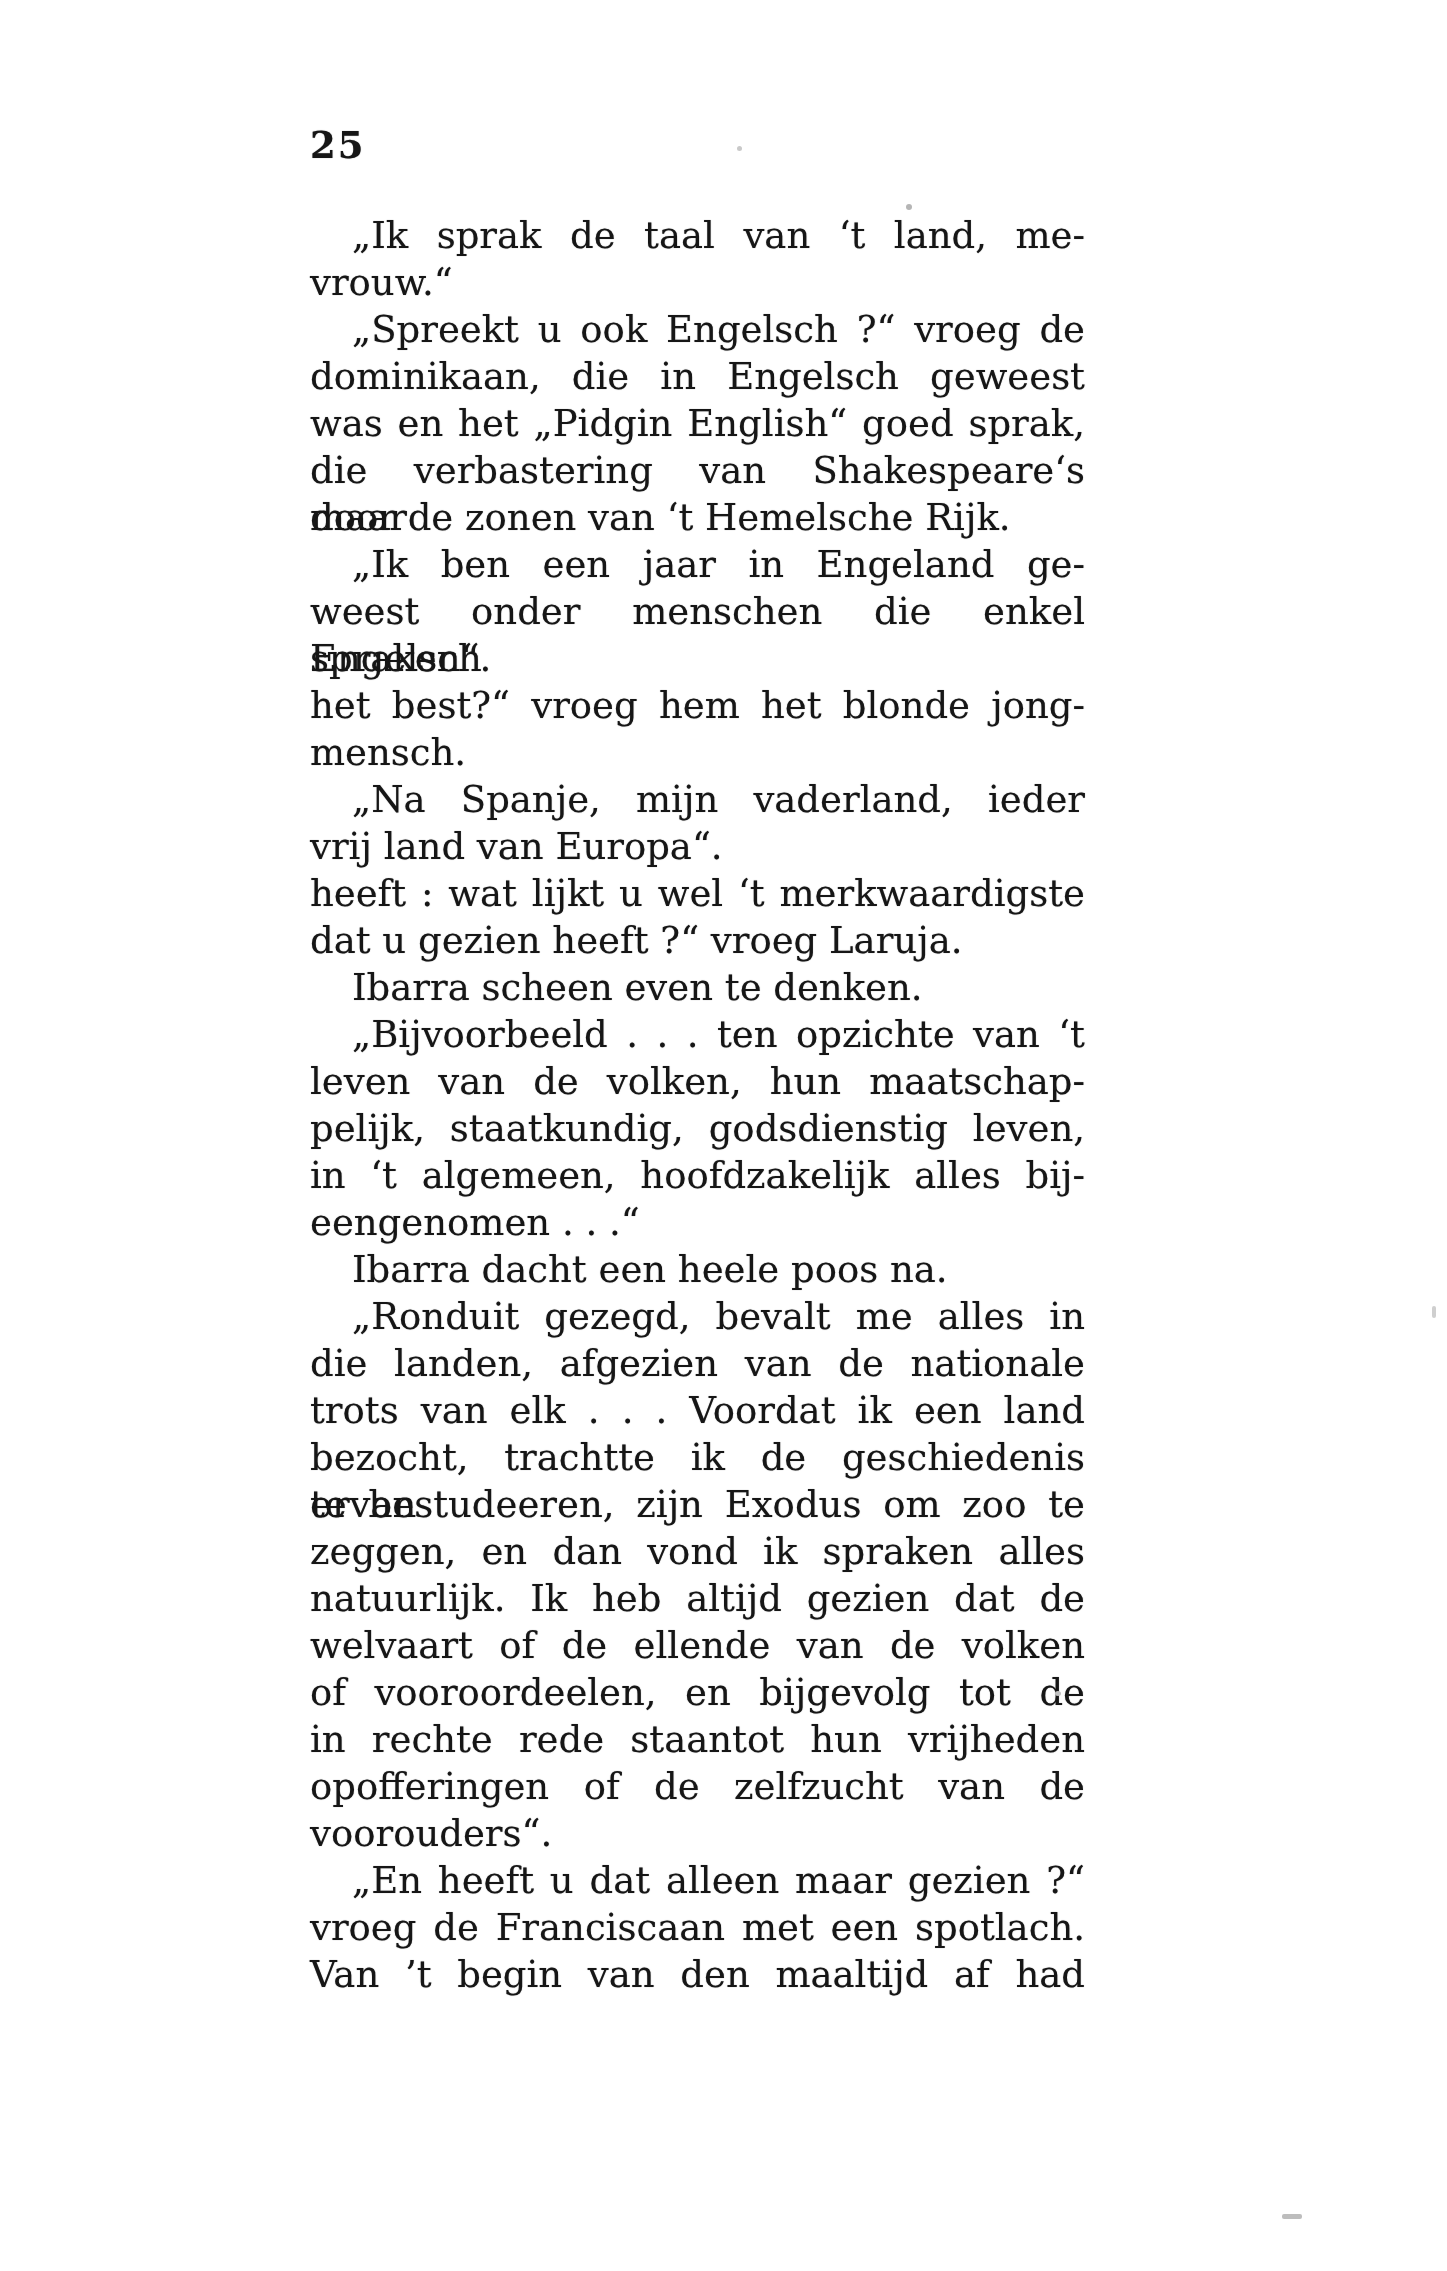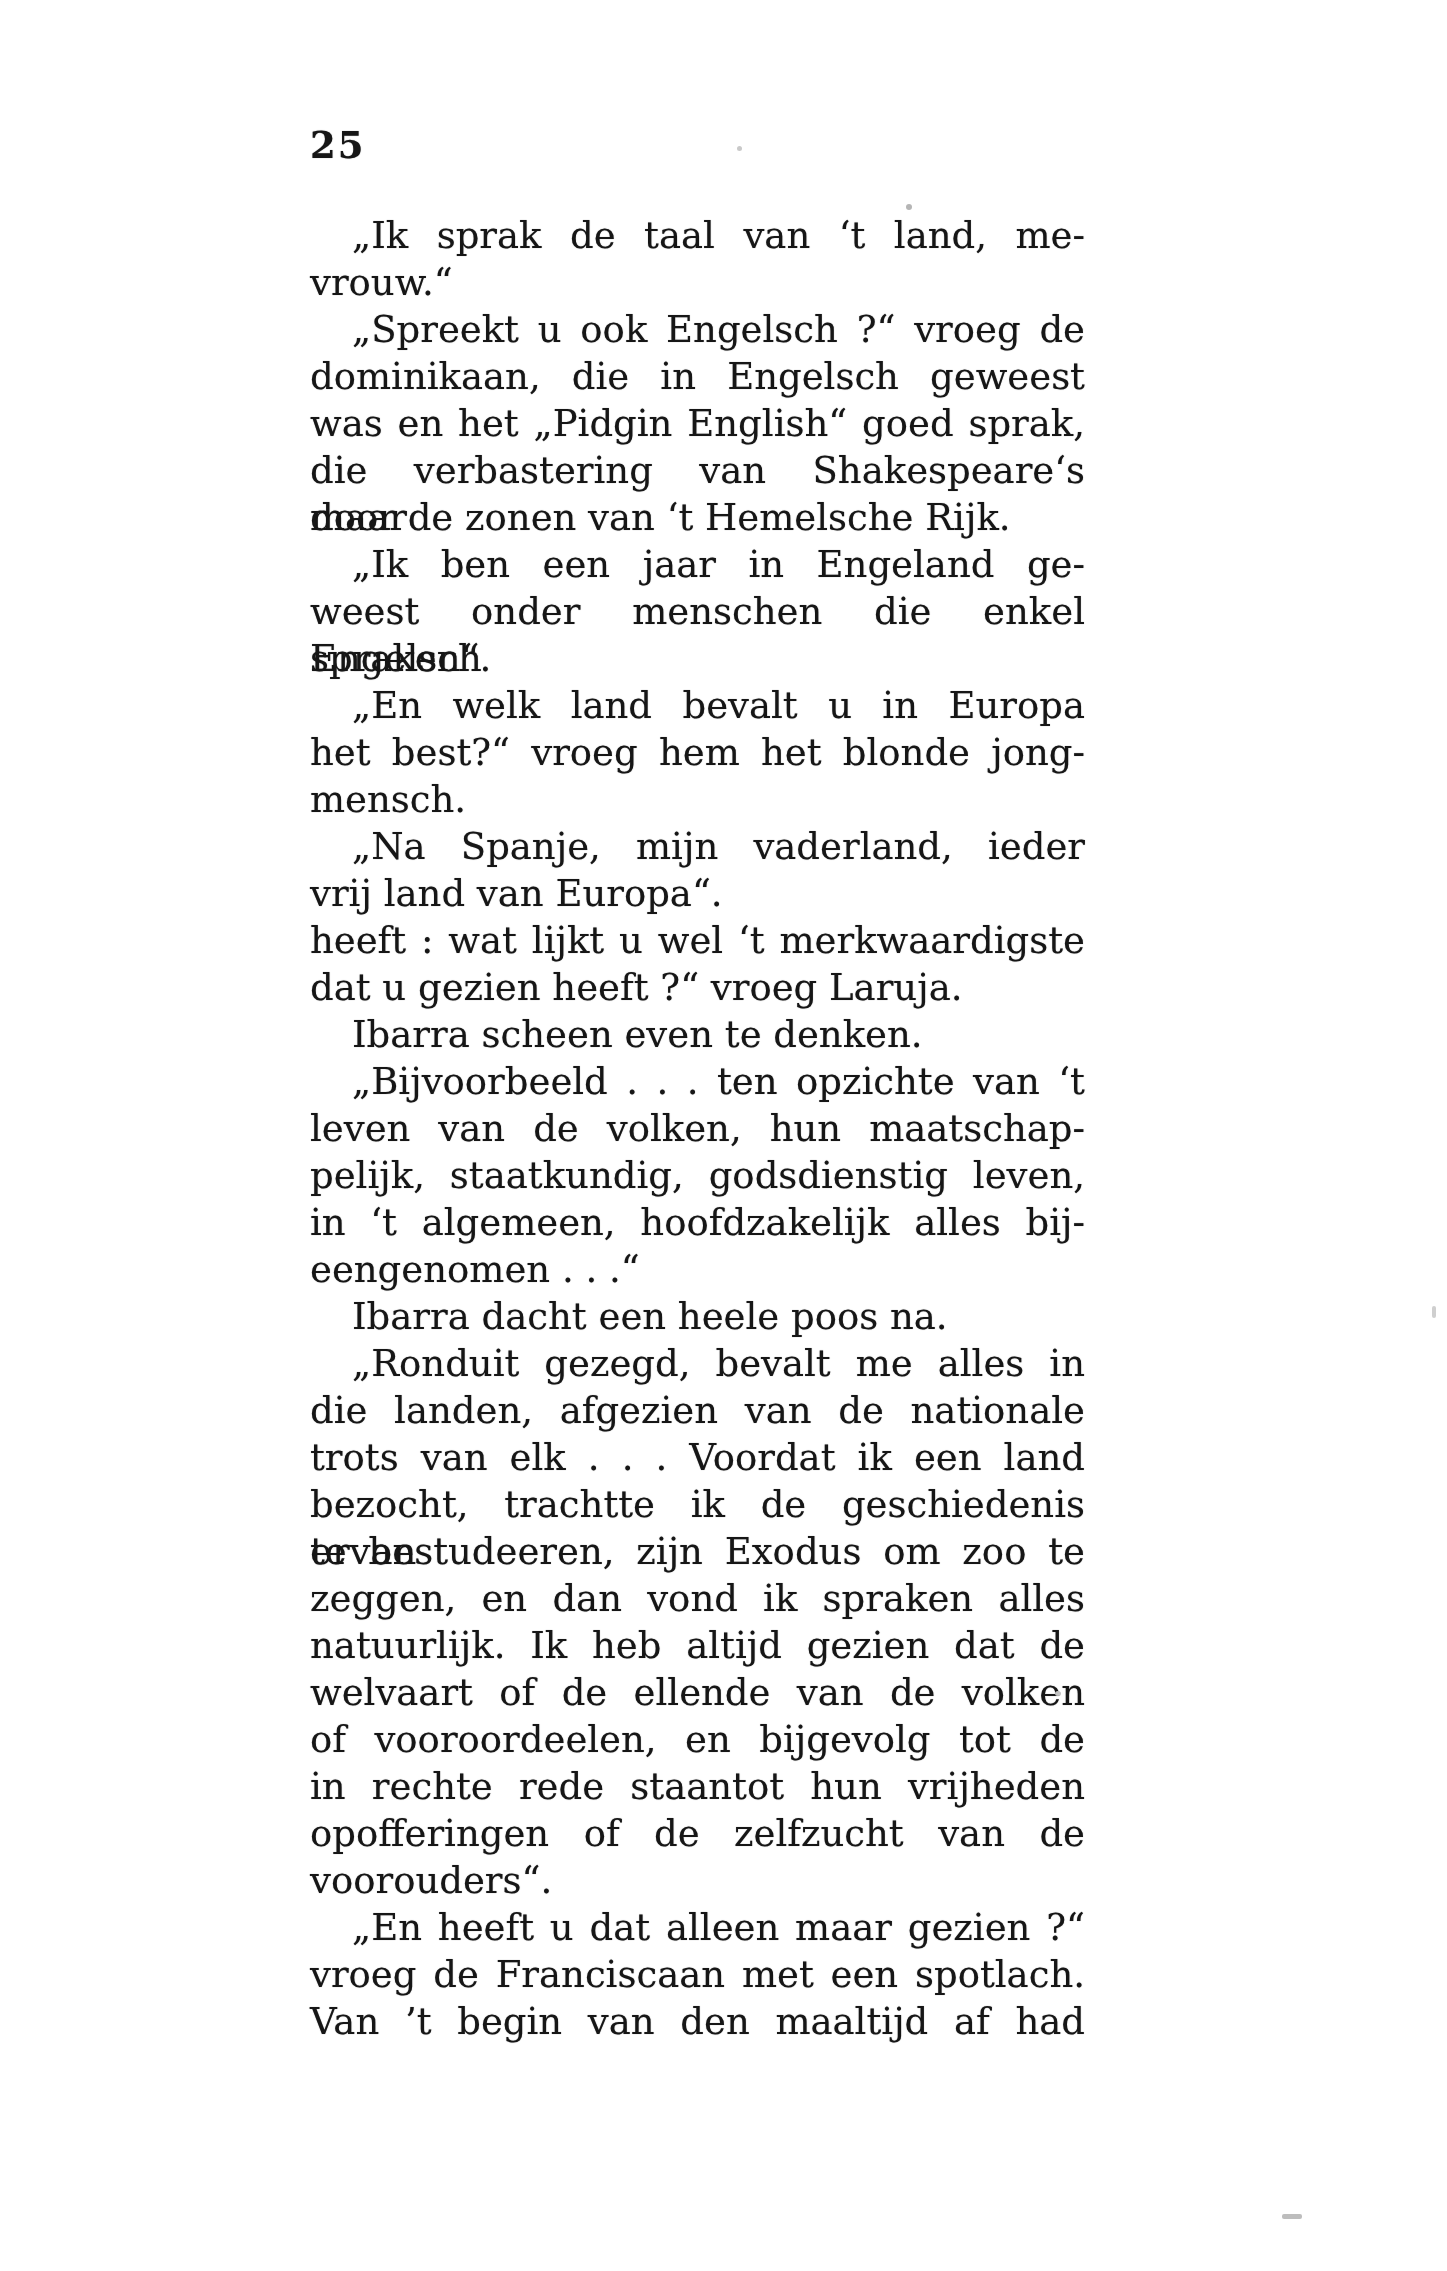--- a/index.html
+++ b/index.html
@@ -76,21 +76,20 @@
       <div class="line indent">„Ik sprak de taal van ‘t land, me-</div>
       <div class="line last">vrouw.“</div>
       <div class="line indent">„Spreekt u ook Engelsch ?“ vroeg de</div>
       <div class="line">dominikaan, die in Engelsch geweest</div>
       <div class="line">was en het „Pidgin English“ goed sprak,</div>
       <div class="line">die verbastering van Shakespeare‘s maar</div>
       <div class="line last">door de zonen van ‘t Hemelsche Rijk.</div>
       <div class="line indent">„Ik ben een jaar in Engeland ge-</div>
       <div class="line">weest onder menschen die enkel Engelsch</div>
       <div class="line last">spraken“.</div>
-      <div class="line indent">„En welk land bevalt u in Europa</div>
       <div class="line">het best?“ vroeg hem het blonde jong-</div>
       <div class="line last">mensch.</div>
       <div class="line indent">„Na Spanje, mijn vaderland, ieder</div>
       <div class="line last">vrij land van Europa“.</div>
       <div class="line">heeft : wat lijkt u wel ‘t merkwaardigste</div>
       <div class="line last">dat u gezien heeft ?“ vroeg Laruja.</div>
       <div class="line indent last">Ibarra scheen even te denken.</div>
       <div class="line indent">„Bijvoorbeeld . . . ten opzichte van ‘t</div>
       <div class="line">leven van de volken, hun maatschap-</div>
       <div class="line">pelijk, staatkundig, godsdienstig leven,</div>

